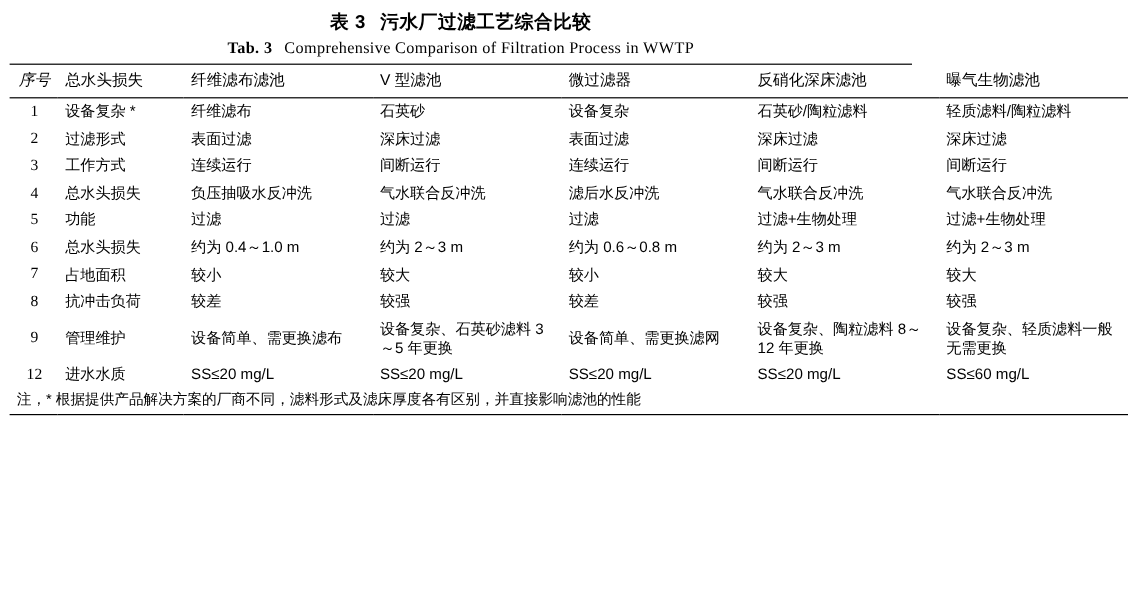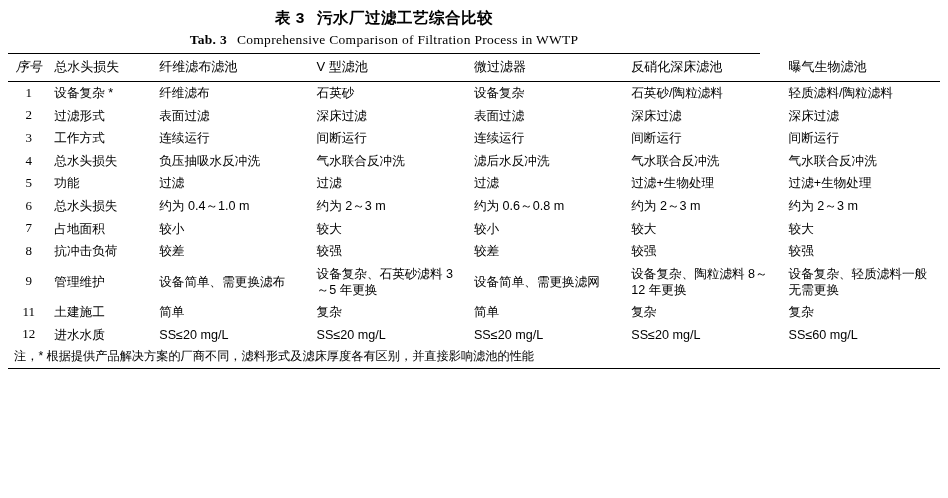--- a/index.html
+++ b/index.html
@@ -209,29 +209,20 @@
       <tr>
         <td class="c0">9</td>
         <td>管理维护</td>
         <td>设备简单、需更换滤布</td>
         <td>设备复杂、石英砂滤料 3～5 年更换</td>
         <td>设备简单、需更换滤网</td>
         <td>设备复杂、陶粒滤料 8～12 年更换</td>
         <td>设备复杂、轻质滤料一般无需更换</td>
       </tr>
       <tr>
-        <td class="c0">11</td>
-        <td>土建施工</td>
-        <td>简单</td>
-        <td>复杂</td>
-        <td>简单</td>
-        <td>复杂</td>
-        <td>复杂</td>
-      </tr>
-      <tr>
         <td class="c0">12</td>
         <td>进水水质</td>
         <td>SS≤20 mg/L</td>
         <td>SS≤20 mg/L</td>
         <td>SS≤20 mg/L</td>
         <td>SS≤20 mg/L</td>
         <td>SS≤60 mg/L</td>
       </tr>
       <tr class="note-row">
         <td colspan="7">注，* 根据提供产品解决方案的厂商不同，滤料形式及滤床厚度各有区别，并直接影响滤池的性能</td>

